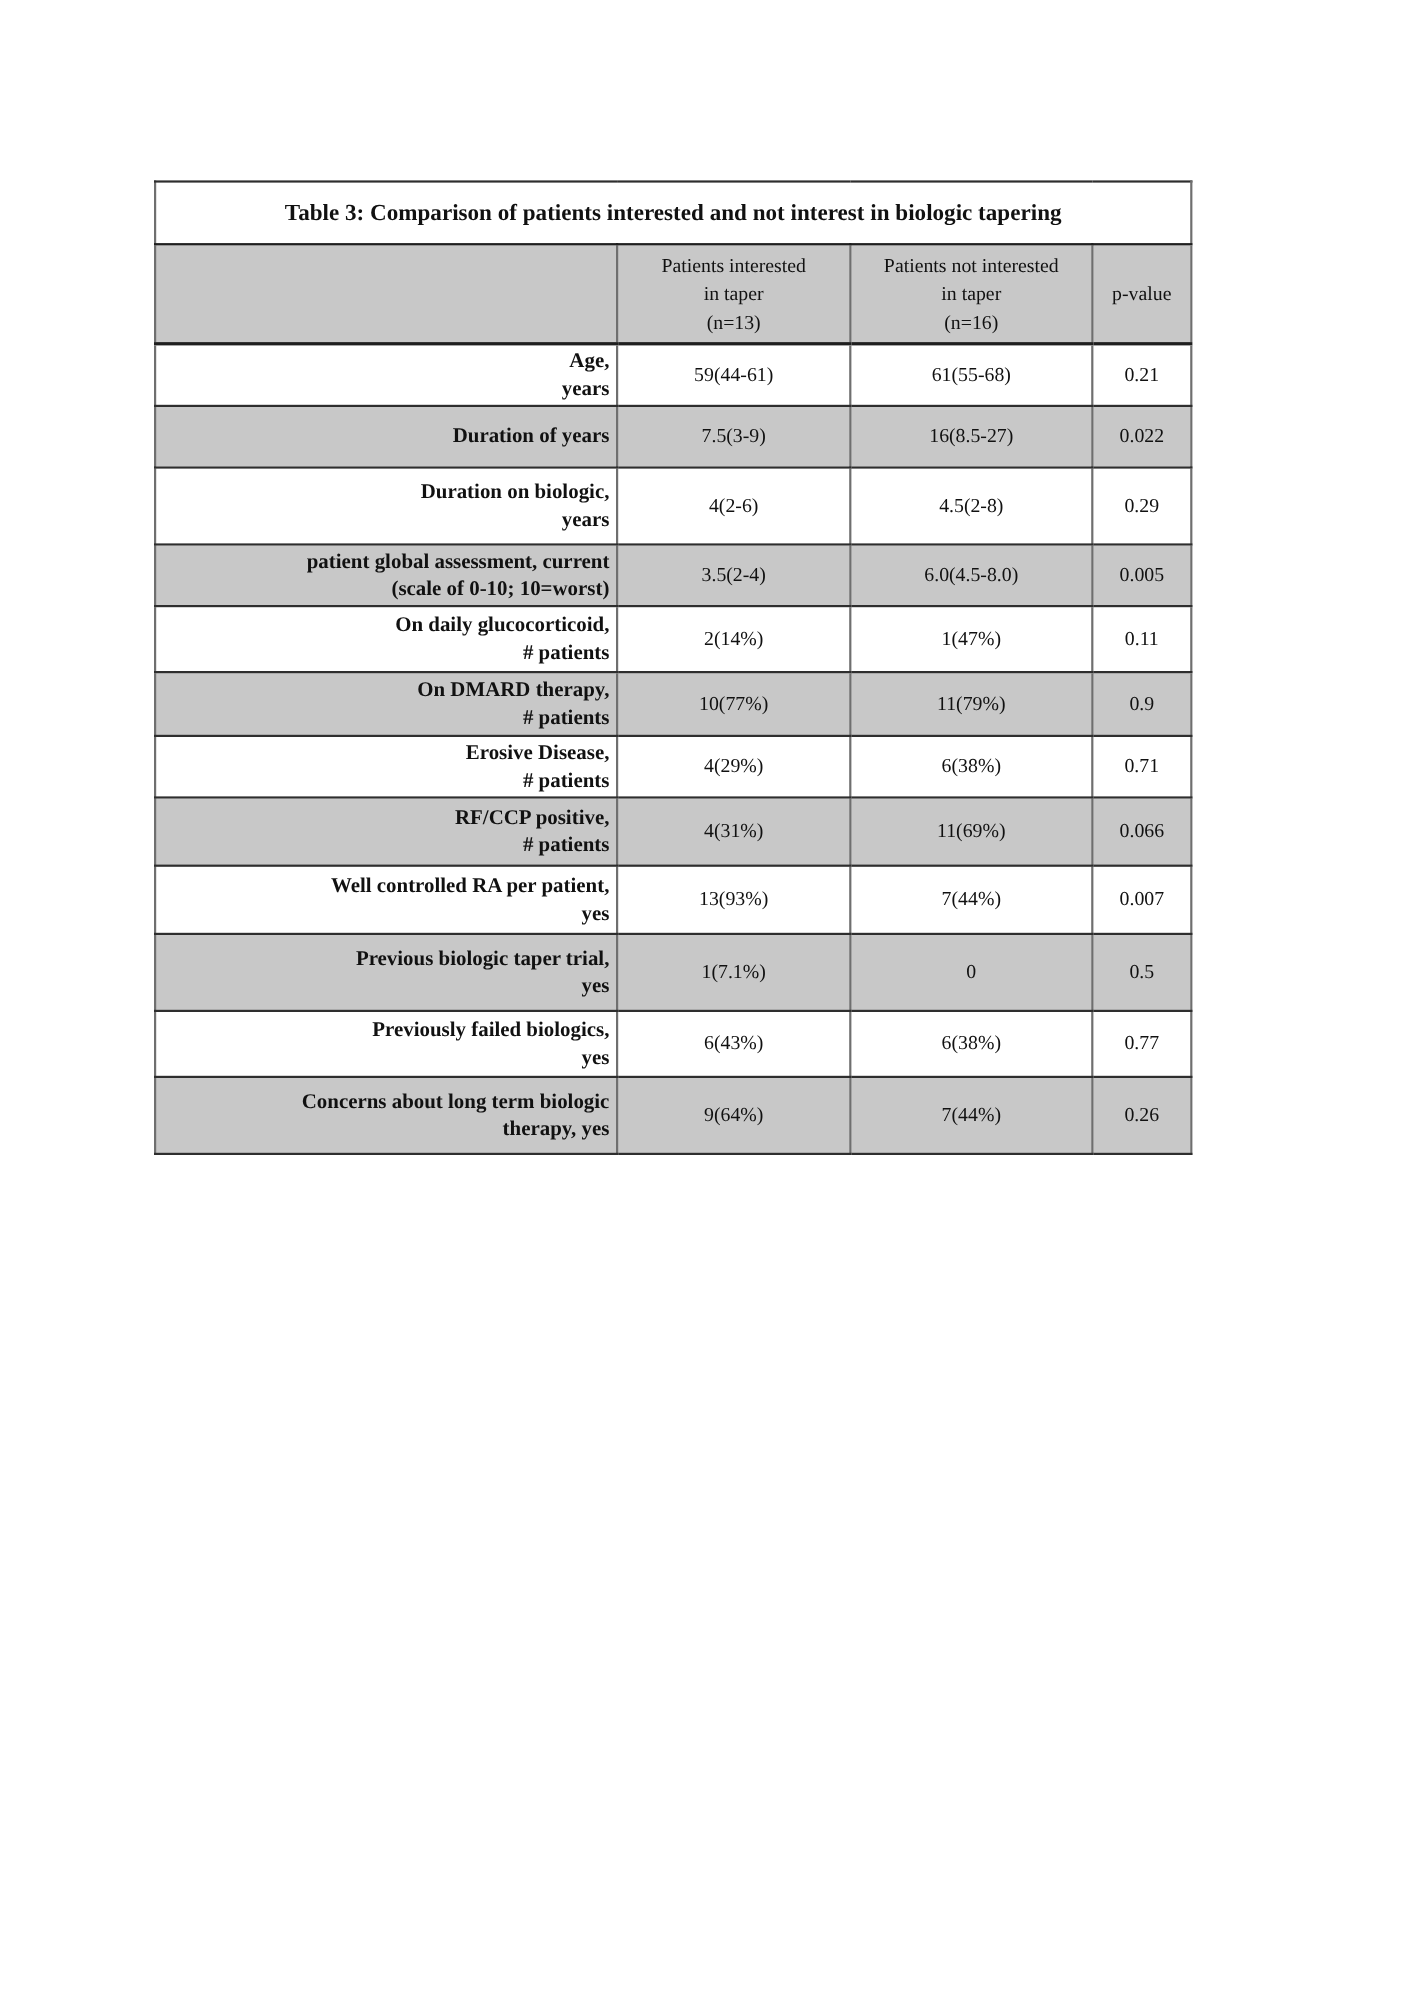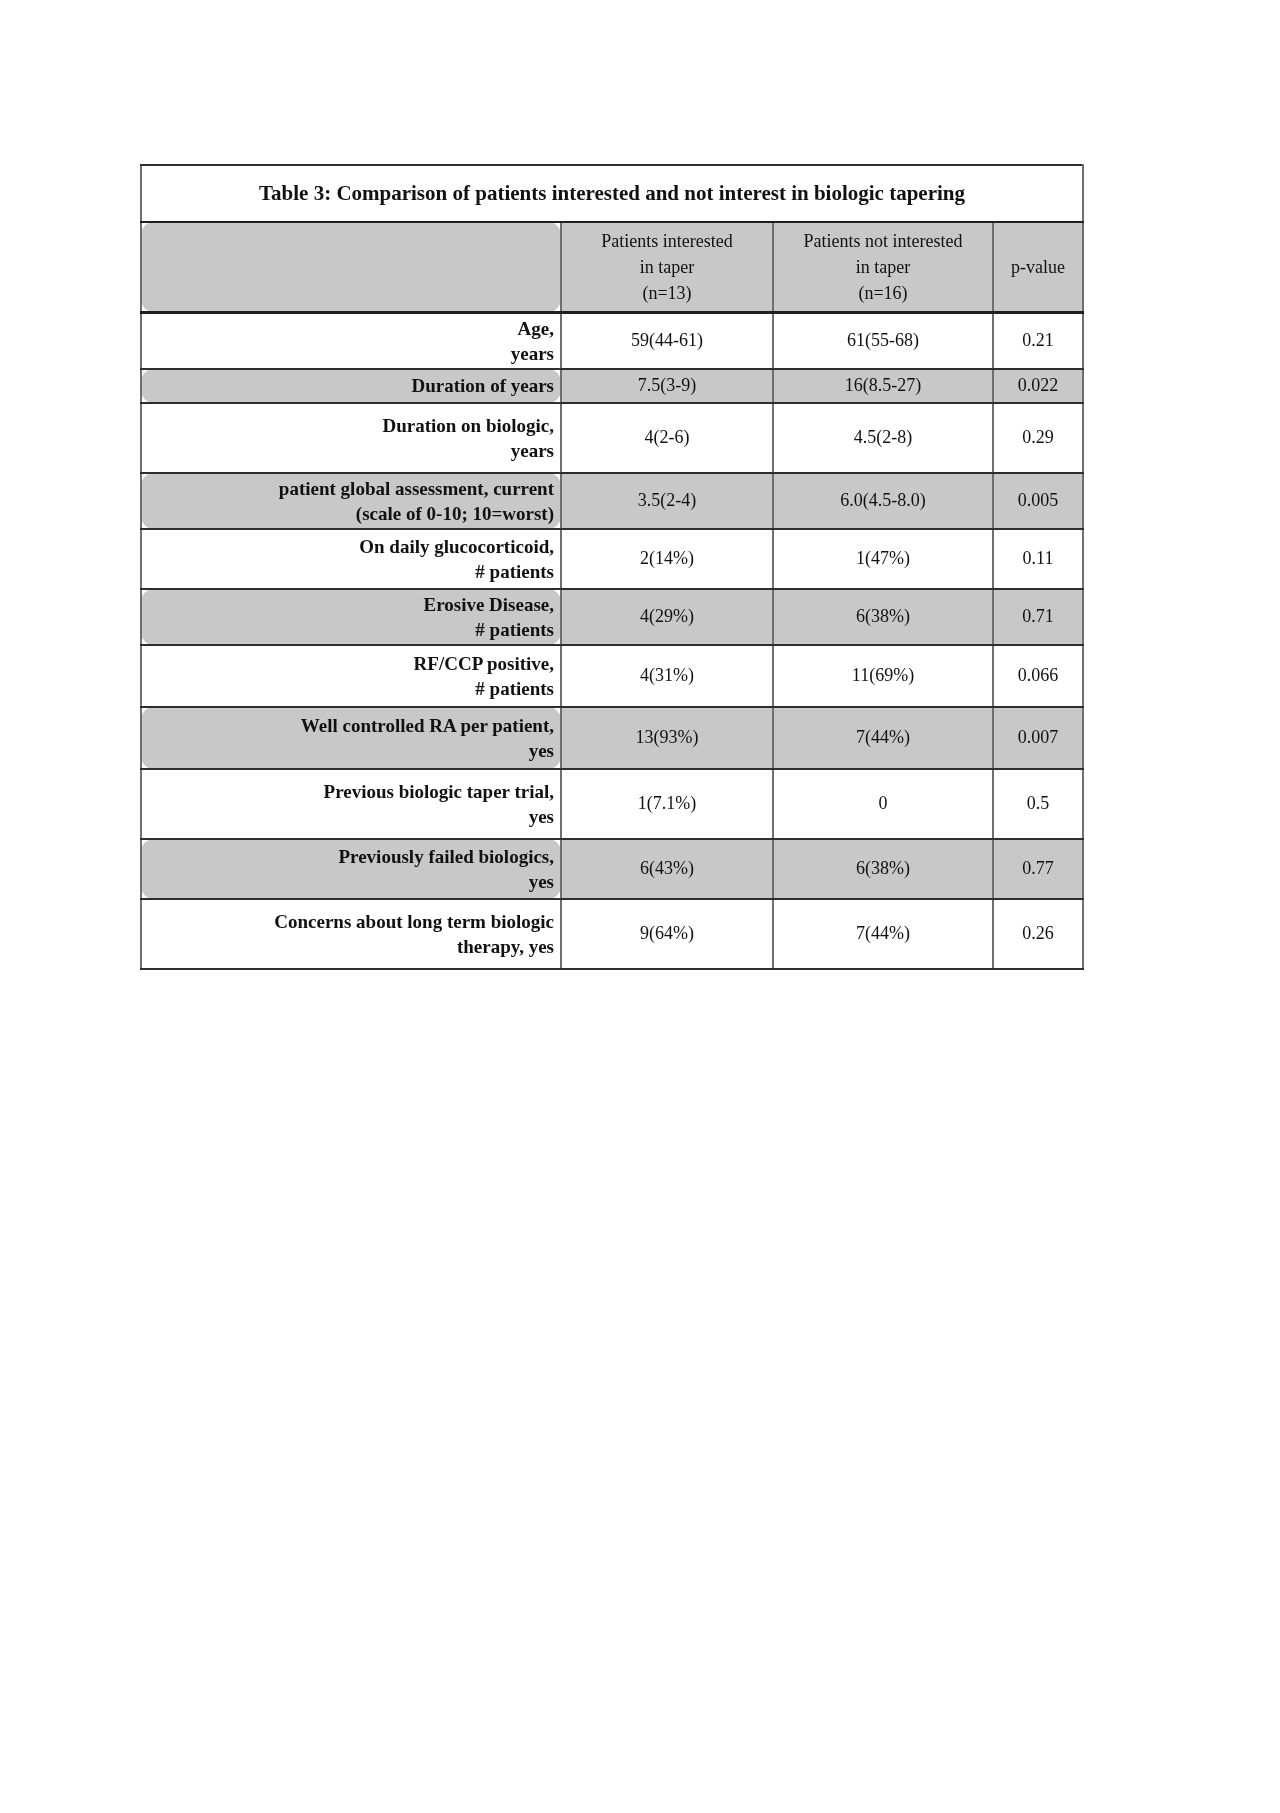--- a/index.html
+++ b/index.html
@@ -55,28 +55,27 @@
   }
   tbody.data tr:nth-child(even) td { background: #c8c8c8; }
   tbody.data tr:nth-child(odd) td { background: #ffffff; }
   td.lbl {
     text-align: right;
     font-weight: bold;
     font-size: 19px;
     line-height: 1.32;
     white-space: pre-line;
     padding-right: 9px;
-    border-radius: 13px;
   }
   td.val {
     text-align: center;
     font-size: 18px;
     margin-top: 32px;
   }
-  .h50{height:34px} .h54{height:54px} .h56{height:56px} .h57{height:70px}
+  .h50{height:56px} .h54{height:54px} .h56{height:56px} .h57{height:70px}
   .h58{height:58px} .h60{height:60px} .h62{height:62px} .h70{height:70px}
   .h84{height:84px}
 </style>
 </head>
 <body>
 
 <div class="page">
   <table class="t3">
     <colgroup>
       <col style="width:420px">
@@ -127,20 +126,27 @@
         <td class="val">6.0(4.5-8.0)</td>
         <td class="val">0.005</td>
       </tr>
       <tr class="h60">
         <td class="lbl">On daily glucocorticoid,
 # patients</td>
         <td class="val">2(14%)</td>
         <td class="val">1(47%)</td>
         <td class="val">0.11</td>
       </tr>
+      <tr class="h58">
+        <td class="lbl">On DMARD therapy,
+# patients</td>
+        <td class="val">10(77%)</td>
+        <td class="val">11(79%)</td>
+        <td class="val">0.9</td>
+      </tr>
       <tr class="h56">
         <td class="lbl">Erosive Disease,
 # patients</td>
         <td class="val">4(29%)</td>
         <td class="val">6(38%)</td>
         <td class="val">0.71</td>
       </tr>
       <tr class="h62">
         <td class="lbl">RF/CCP positive,
 # patients</td>

